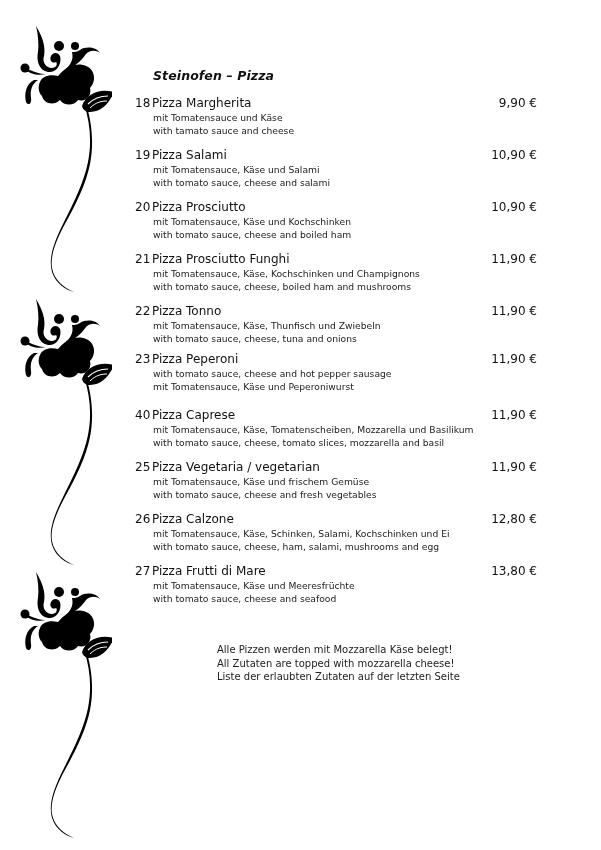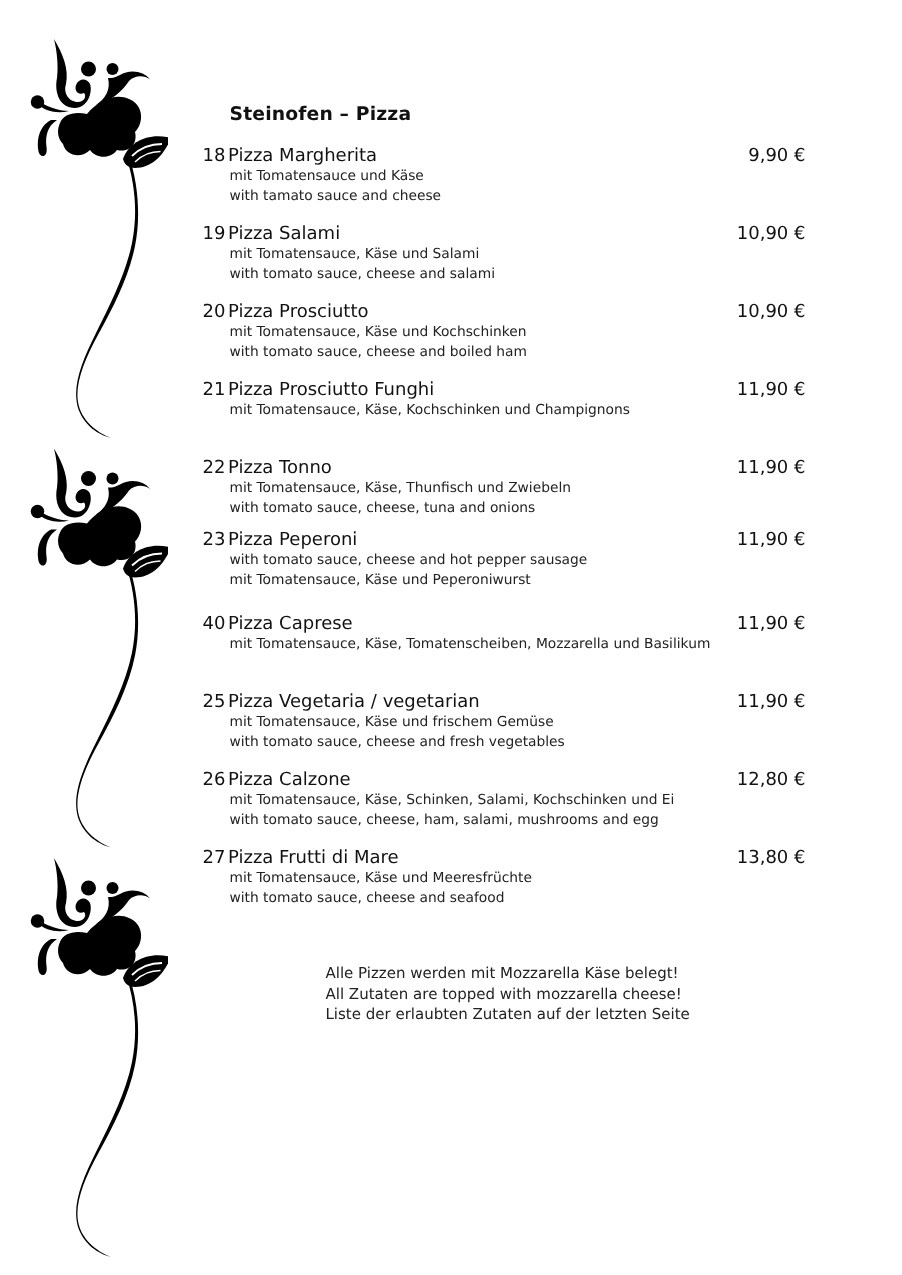--- a/index.html
+++ b/index.html
@@ -20,20 +20,21 @@
       left: 12px;
       width: 100px;
       height: 270px;
     }
     .section-title {
       position: absolute;
       left: 153px;
       top: 68px;
       font-size: 12.5px;
       font-weight: bold;
+      font-style: italic;
       letter-spacing: 0.1px;
     }
     .menu-item {
       position: absolute;
       left: 135px;
       width: 402px;
       height: 46px;
     }
     .item-head {
       position: relative;
@@ -163,20 +164,21 @@
   <div class="item-desc">mit Tomatensauce, Käse und Kochschinken</div>
   <div class="item-desc">with tomato sauce, cheese and boiled ham</div>
 </div>
 
 <div class="menu-item" style="top:252px">
   <div class="item-head">
     <span class="item-number">21</span><span class="item-name">Pizza Prosciutto Funghi</span>
     <span class="item-price">11,90 €</span>
   </div>
   <div class="item-desc">mit Tomatensauce, Käse, Kochschinken und Champignons</div>
+  <div class="item-desc">with tomato sauce, cheese, boiled ham and mushrooms</div>
 </div>
 
 <div class="menu-item" style="top:304px">
   <div class="item-head">
     <span class="item-number">22</span><span class="item-name">Pizza Tonno</span>
     <span class="item-price">11,90 €</span>
   </div>
   <div class="item-desc">mit Tomatensauce, Käse, Thunfisch und Zwiebeln</div>
   <div class="item-desc">with tomato sauce, cheese, tuna and onions</div>
 </div>
@@ -189,20 +191,21 @@
   <div class="item-desc">with tomato sauce, cheese and hot pepper sausage</div>
   <div class="item-desc">mit Tomatensauce, Käse und Peperoniwurst</div>
 </div>
 
 <div class="menu-item" style="top:408px">
   <div class="item-head">
     <span class="item-number">40</span><span class="item-name">Pizza Caprese</span>
     <span class="item-price">11,90 €</span>
   </div>
   <div class="item-desc">mit Tomatensauce, Käse, Tomatenscheiben, Mozzarella und Basilikum</div>
+  <div class="item-desc">with tomato sauce, cheese, tomato slices, mozzarella and basil</div>
 </div>
 
 <div class="menu-item" style="top:460px">
   <div class="item-head">
     <span class="item-number">25</span><span class="item-name">Pizza Vegetaria / vegetarian</span>
     <span class="item-price">11,90 €</span>
   </div>
   <div class="item-desc">mit Tomatensauce, Käse und frischem Gemüse</div>
   <div class="item-desc">with tomato sauce, cheese and fresh vegetables</div>
 </div>

